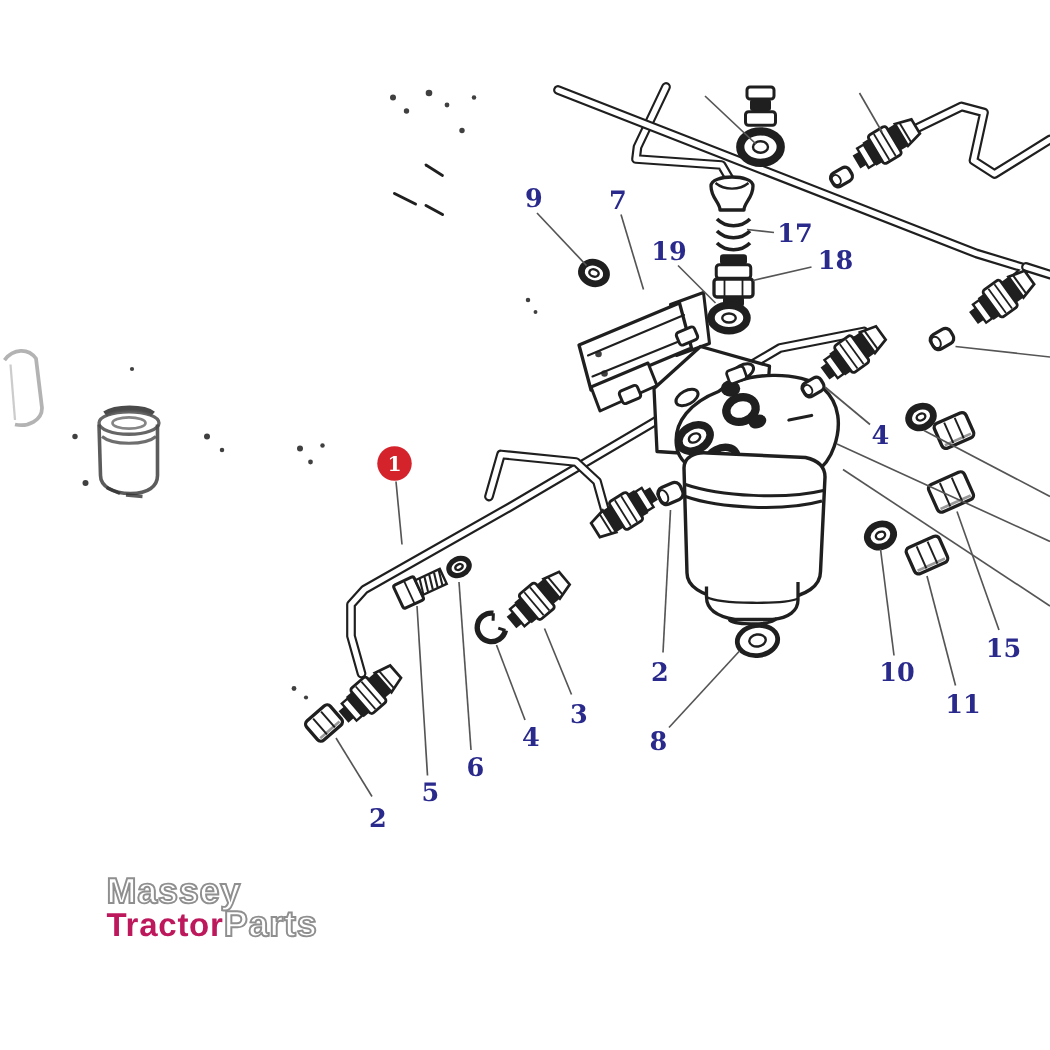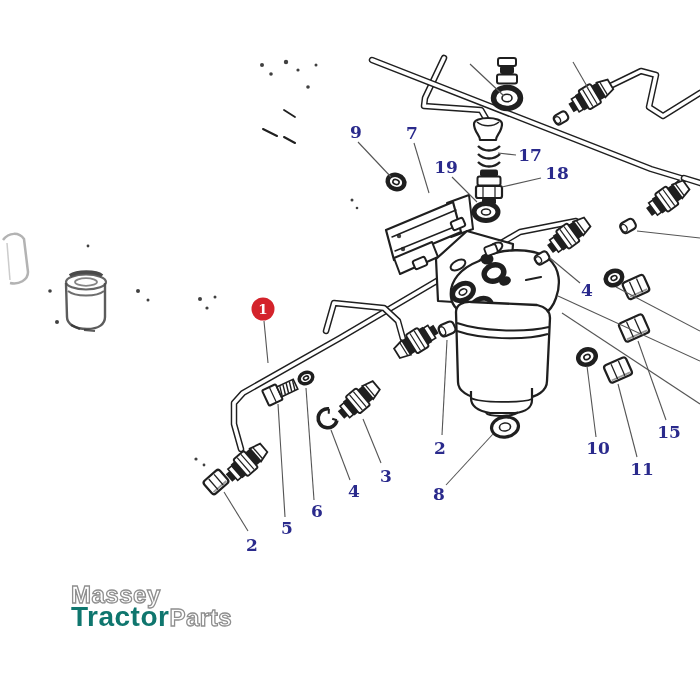--- a/index.html
+++ b/index.html
@@ -2,21 +2,21 @@
 <html><head>
 <meta charset="utf-8">
 <style>
   html,body{margin:0;padding:0;background:#fff;}
   .stage{position:relative;width:700px;height:700px;background:#fff;overflow:hidden;
          font-family:"Liberation Sans",sans-serif;}
   .stage svg{position:absolute;left:0;top:0;}
   .watermark{position:absolute;left:71px;top:584px;font-weight:bold;
              font-family:"Liberation Sans",sans-serif;letter-spacing:.5px;line-height:21px;}
   .wm-outline{color:#ffffff;-webkit-text-stroke:1.3px #8f8f8f;font-size:24px;}
-  .wm-red{color:#0f766e;font-size:28px;}
+  .wm-red{color:#be185d;font-size:22px;}
   .wm-line2{margin-top:-2px;}
 </style>
 </head>
 <body>
 
 <div class="stage">
   <svg id="diagram" width="700" height="700" viewBox="0 0 700 700">
       <path d="M3,240 C9,232 19,232 24,239 L28,272 C28,280 19,285 10,283" fill="none" stroke="#9a9a9a" stroke-width="2.5" opacity="0.75" stroke-linejoin="round"></path>
       <path d="M7,243 L10,280" fill="none" stroke="#aaaaaa" stroke-width="1.5" opacity="0.6" stroke-linejoin="round"></path>
       <path d="M70,276 C77,271 96,271 102,276" fill="none" stroke="#2a2a2a" stroke-width="4" opacity="0.85" stroke-linejoin="round"></path>

